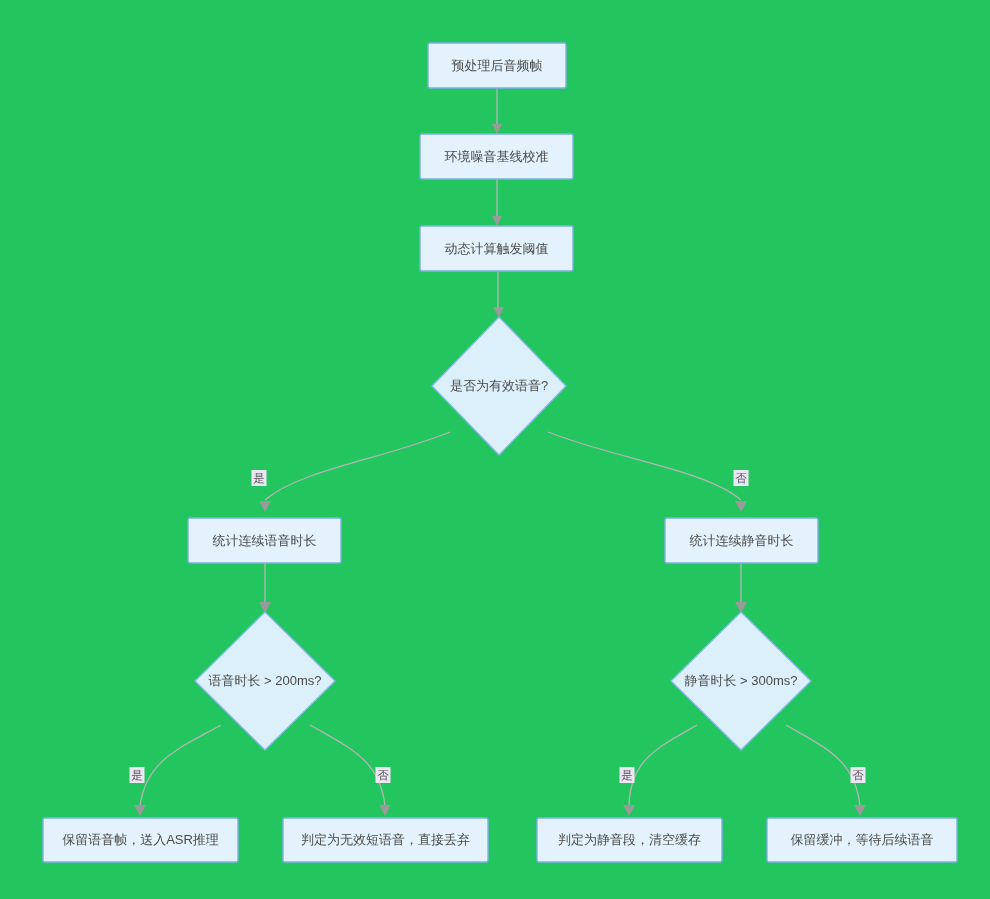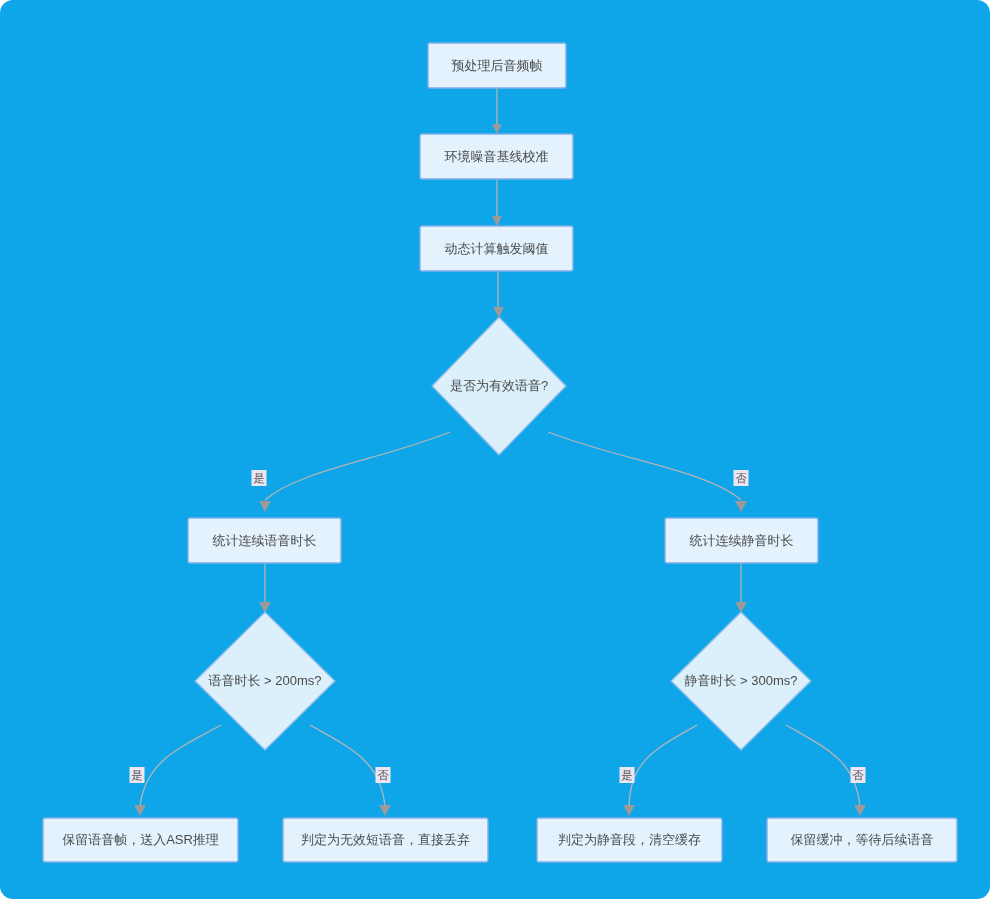--- a/index.html
+++ b/index.html
@@ -10,22 +10,21 @@
   body {
     width: 990px;
     height: 899px;
     font-family: "Liberation Sans", "DejaVu Sans", sans-serif;
     overflow: hidden;
   }
   #flowchart-root {
     position: relative;
     width: 990px;
     height: 899px;
-    background: #0ea5e9;
-    border-radius: 13px;
+    background: #22c55e;
   }
   svg.diagram {
     display: block;
     width: 990px;
     height: 899px;
   }
   .node-rect {
     fill: #e3f2fd;
     stroke: #7fb0e8;
     stroke-width: 1.4;

